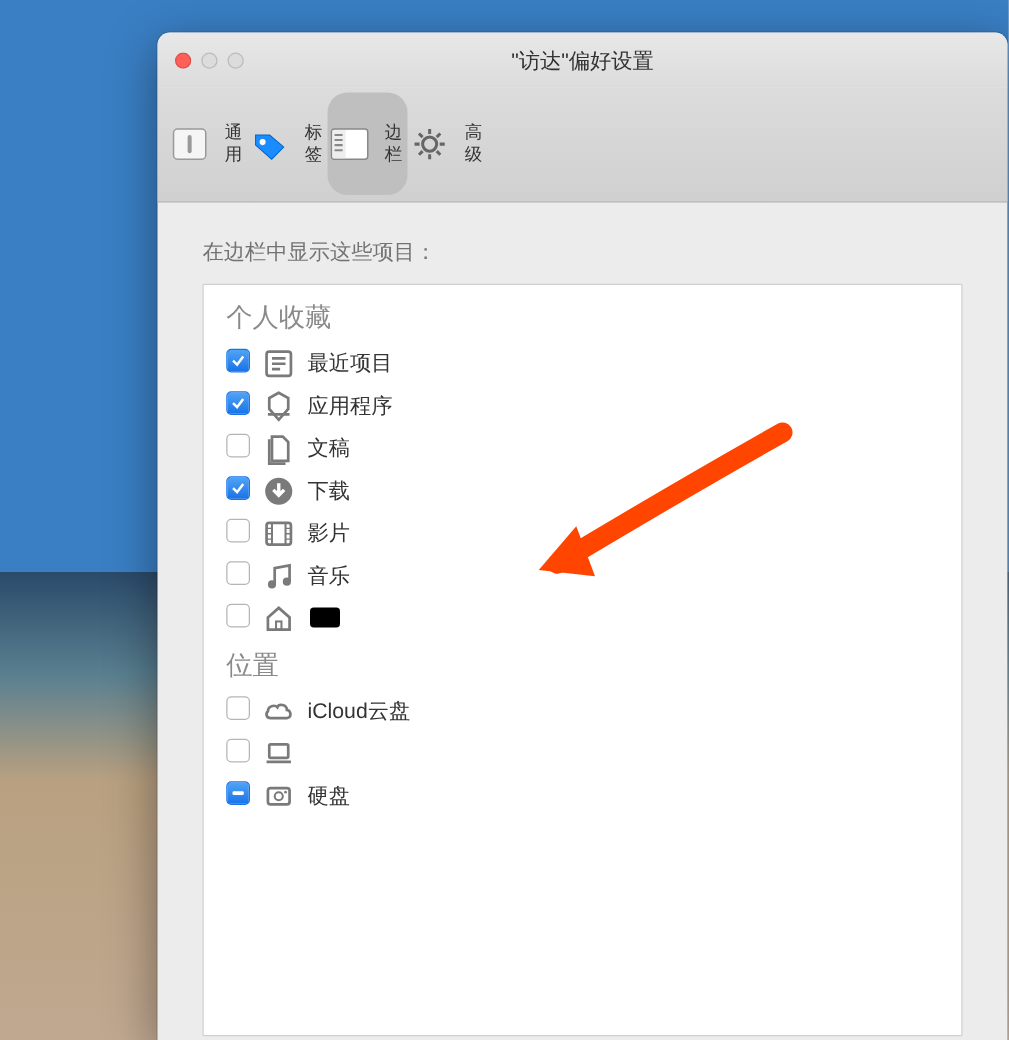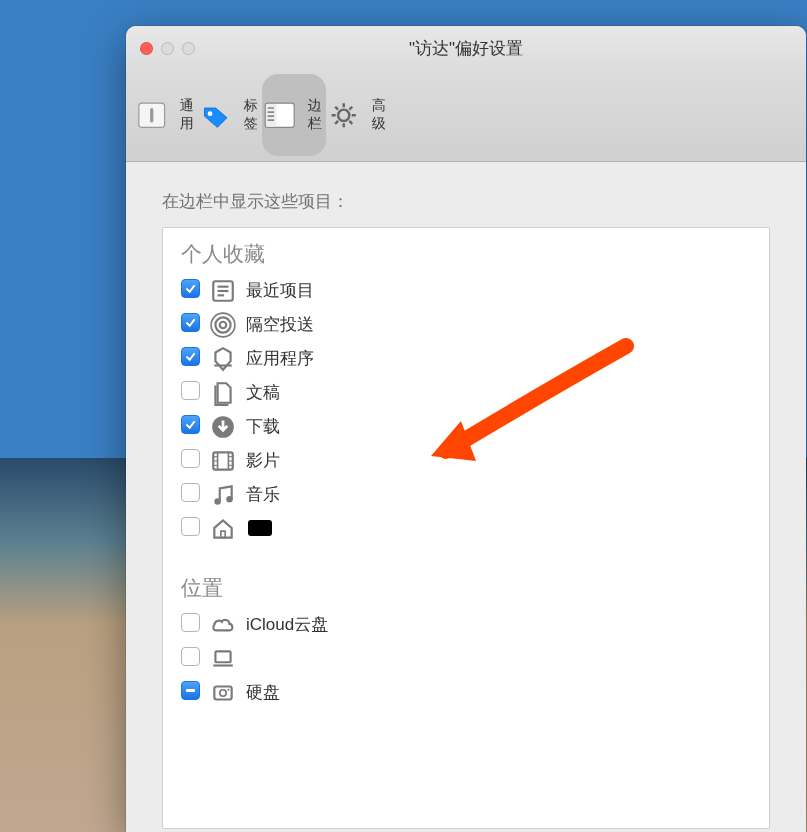--- a/index.html
+++ b/index.html
@@ -259,35 +259,20 @@
             <svg viewBox="0 0 24 24">
               <rect x="3" y="3" width="18" height="18" rx="2" fill="none" stroke="#7a7a7a" stroke-width="2"></rect>
               <line x1="7" y1="8" x2="17" y2="8" stroke="#7a7a7a" stroke-width="2"></line>
               <line x1="7" y1="12" x2="17" y2="12" stroke="#7a7a7a" stroke-width="2"></line>
               <line x1="7" y1="16" x2="13" y2="16" stroke="#7a7a7a" stroke-width="2"></line>
             </svg>
           </div>
         <span>最近项目</span>
       </div>
 
-      <div class="list-item">
-        <div class="checkbox checked">
-            <svg viewBox="0 0 16 16">
-              <path d="M3 8 L7 12 L13 4" stroke="#fff" stroke-width="2.5" fill="none"></path>
-            </svg>
-          </div>
-        <div class="item-icon">
-            <svg viewBox="0 0 24 24">
-              <circle cx="12" cy="12" r="3" fill="none" stroke="#7a7a7a" stroke-width="2"></circle>
-              <circle cx="12" cy="12" r="7" fill="none" stroke="#7a7a7a" stroke-width="2"></circle>
-              <circle cx="12" cy="12" r="11" fill="none" stroke="#7a7a7a" stroke-width="1.5"></circle>
-            </svg>
-          </div>
-        <span>隔空投送</span>
-      </div>
 
       <div class="list-item">
         <div class="checkbox checked">
             <svg viewBox="0 0 16 16">
               <path d="M3 8 L7 12 L13 4" stroke="#fff" stroke-width="2.5" fill="none"></path>
             </svg>
           </div>
         <div class="item-icon">
             <svg viewBox="0 0 24 24">
               <path d="M12 2 L5 6 L5 14 L12 22 L19 14 L19 6 Z" fill="none" stroke="#7a7a7a" stroke-width="2"></path>
@@ -359,21 +344,21 @@
         <div class="checkbox"></div>
         <div class="item-icon">
             <svg viewBox="0 0 24 24">
               <path d="M4 11 L12 4 L20 11 L20 20 L4 20 Z" fill="none" stroke="#7a7a7a" stroke-width="2"></path>
               <rect x="10" y="14" width="4" height="6" fill="none" stroke="#7a7a7a" stroke-width="1.5"></rect>
             </svg>
           </div>
         <span><span class="obscured"></span></span>
       </div>
 
-      <div class="group-label" style="margin-top:28px">位置</div>
+      <div class="group-label" style="margin-top:6px">位置</div>
 
       <div class="list-item">
         <div class="checkbox"></div>
         <div class="item-icon">
             <svg viewBox="0 0 24 24">
               <path d="M6 17 C3 17 2 14 4 12 C4 8 9 7 11 9 C12 6 18 7 18 11 C21 11 22 17 18 17 Z" fill="none" stroke="#7a7a7a" stroke-width="2"></path>
             </svg>
           </div>
         <span>iCloud云盘</span>
       </div>

